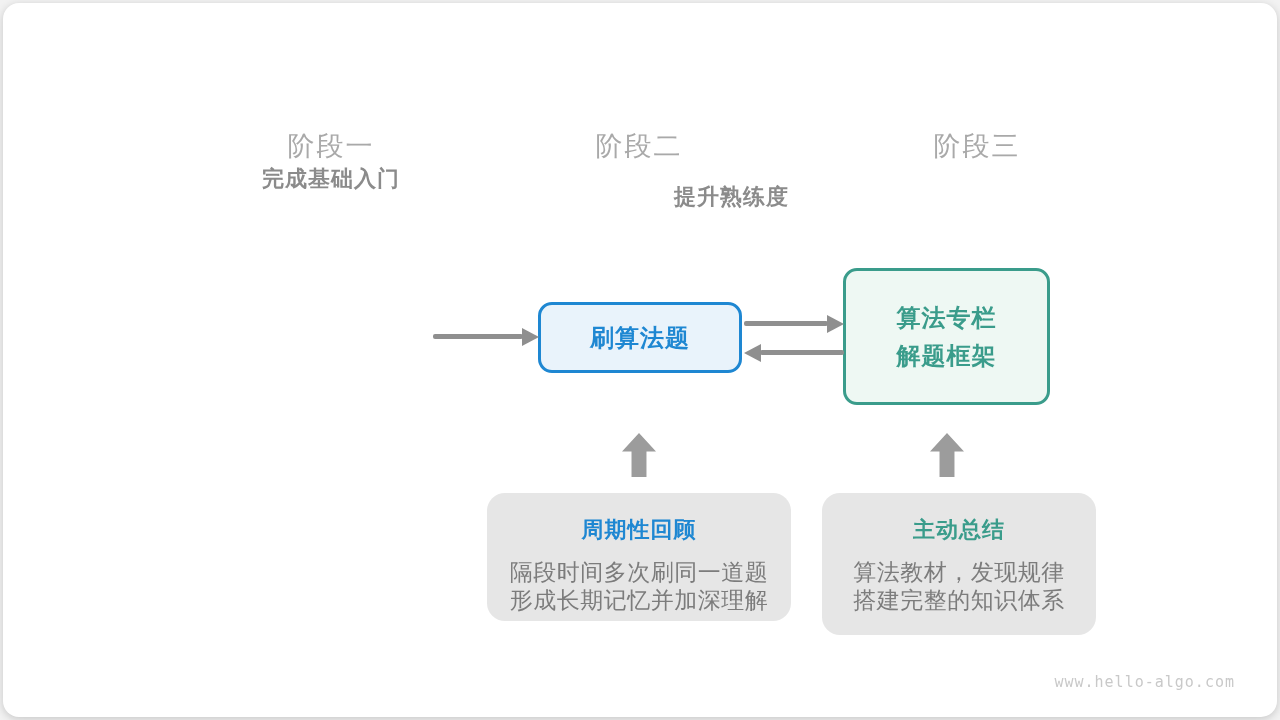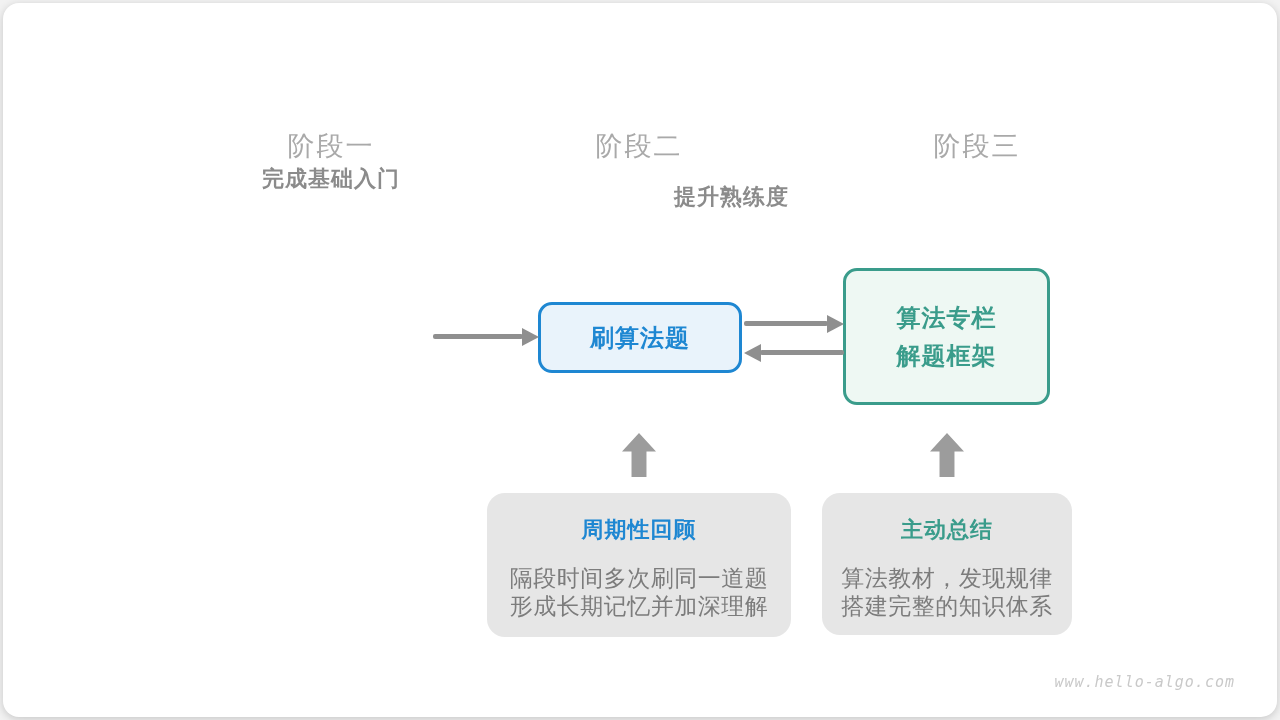--- a/index.html
+++ b/index.html
@@ -94,21 +94,21 @@
     padding-top: 22px;
   }
   .note-title {
     font-size: 22px;
     font-weight: bold;
     letter-spacing: 1px;
   }
   .note-title.blue { color: var(--blue, #1e87d2); }
   .note-title.teal { color: var(--teal, #3a9c8b); }
   .note-body {
-    margin-top: 19px;
+    margin-top: 13px;
     font-size: 23px;
     line-height: 28px;
     color: var(--note_text, #7c7c7c);
     text-align: right;
     letter-spacing: 0.5px;
   }
 
   .watermark {
     font-family: "DejaVu Sans Mono", "Liberation Mono", monospace;
     font-size: 15px;
@@ -150,31 +150,31 @@
 
   <div class="abs h-line" style="left:741px; top:318px; width:84px;"></div>
   <div class="abs head-right" style="left:824px; top:312px;"></div>
 
   <div class="abs head-left" style="left:741px; top:341px;"></div>
   <div class="abs h-line" style="left:757px; top:347px; width:84px;"></div>
 
   <div class="abs up-arrow" style="left:619px; top:430px;"></div>
   <div class="abs up-arrow" style="left:927px; top:430px;"></div>
 
-  <div class="abs note" style="left:484px; top:490px; width:304px; height:144px;">
+  <div class="abs note" style="left:484px; top:490px; width:304px; height:128px;">
     <div class="note-title blue">周期性回顾</div>
     <div class="note-body">
       <div>隔段时间多次刷同一道题</div>
       <div>形成长期记忆并加深理解</div>
     </div>
   </div>
 
-  <div class="abs note" style="left:819px; top:490px; width:250px; height:142px;">
+  <div class="abs note" style="left:819px; top:490px; width:274px; height:142px;">
     <div class="note-title teal">主动总结</div>
     <div class="note-body">
       <div>算法教材，发现规律</div>
       <div>搭建完整的知识体系</div>
     </div>
   </div>
 
-  <div class="abs watermark" style="right:42px; top:670px;font-style:italic;">www.hello-algo.com</div>
+  <div class="abs watermark" style="right:42px; top:670px;">www.hello-algo.com</div>
 
 </div>
 
 </body></html>

